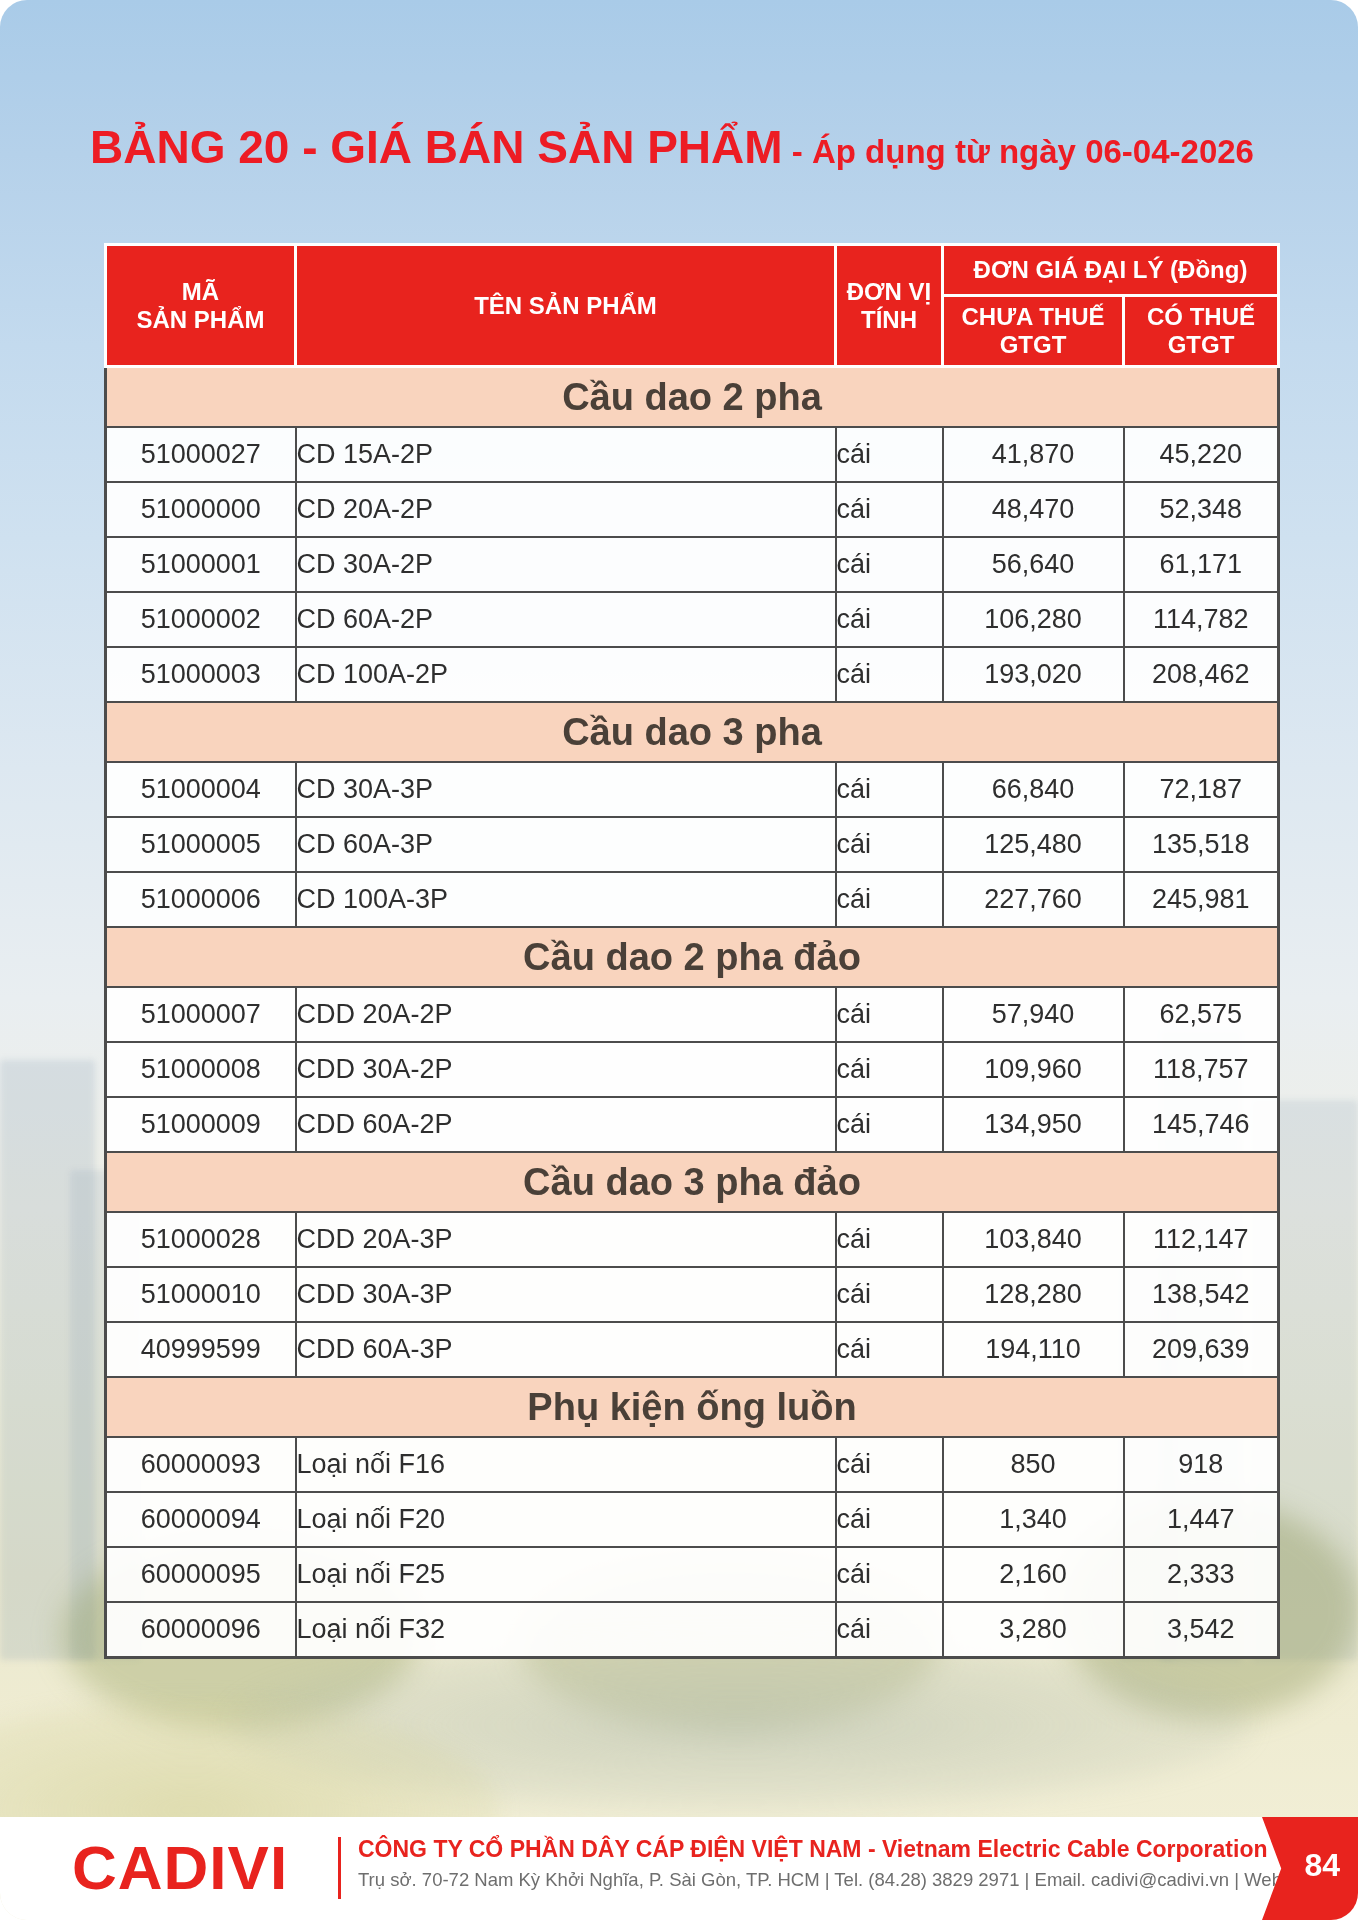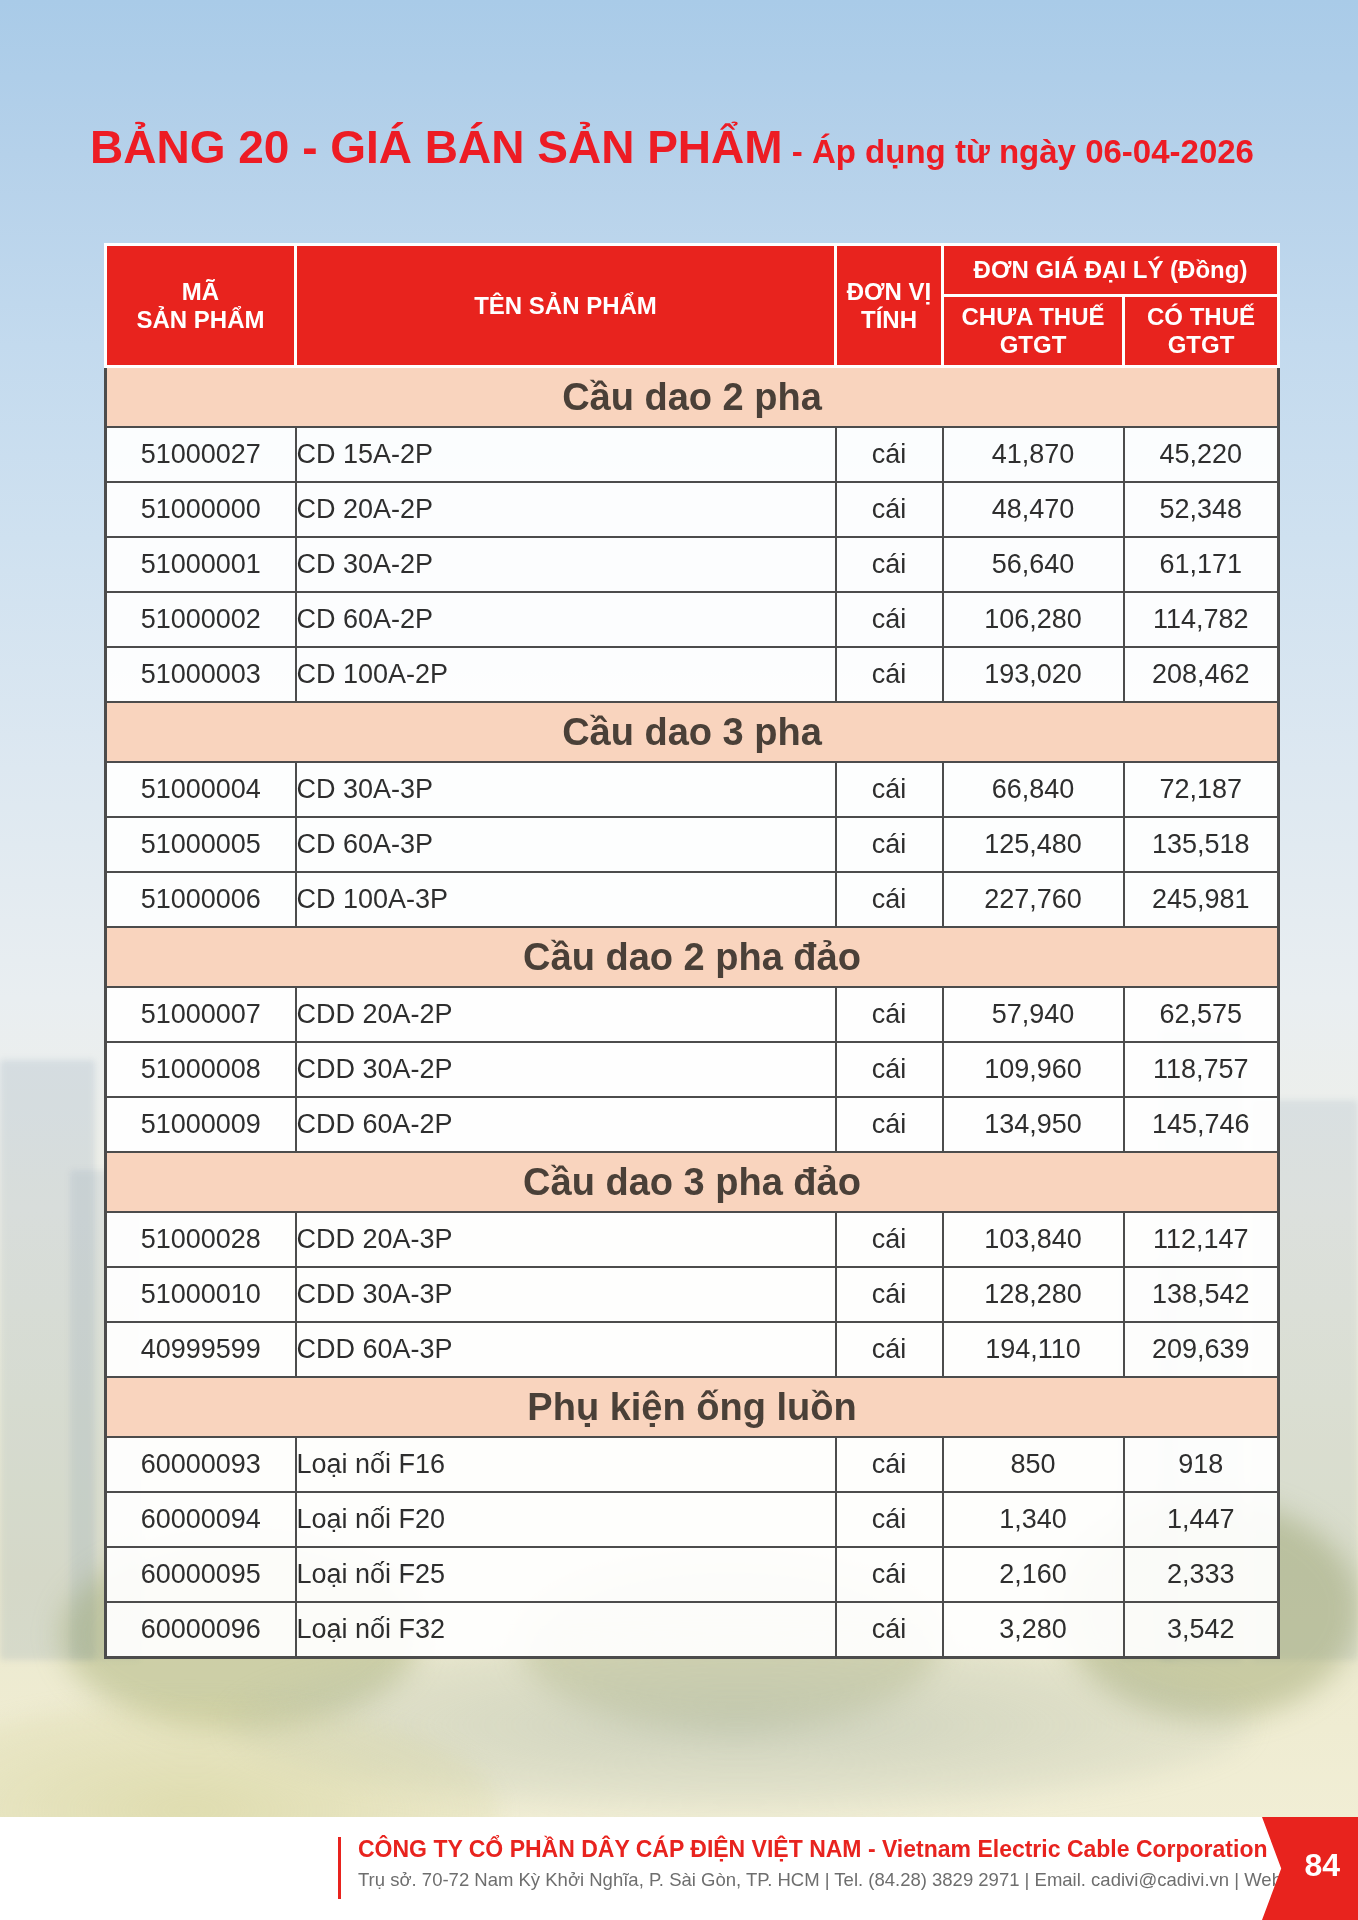--- a/index.html
+++ b/index.html
@@ -9,20 +9,21 @@
     --border:#4c4c4c;
   }
   html,body{margin:0;padding:0;}
   body{font-family:"Liberation Sans", sans-serif;}
   .page{
     position:relative;width:1358px;height:1920px;overflow:hidden;
     background:linear-gradient(180deg,
       #a9cbe8 0%, #b5d1ea 8%, #c3daee 18%, #cfe1f0 28%,
       #dde8f1 40%, #e9eef1 52%, #efefe6 63%, #ededd9 73%,
       #ebe9cf 82%, #efecd2 90%, #f3f0d8 100%);
+    border-radius:27px;
   }
   
   .bg-shape{position:absolute;pointer-events:none;}
   .bld{background:rgba(125,149,173,0.20);filter:blur(3px);border-radius:3px;}
   .tree{border-radius:50%;filter:blur(14px);}
   .pond{border-radius:50%;filter:blur(12px);background:radial-gradient(ellipse at center, rgba(178,188,172,0.55), rgba(178,188,172,0));}
   .grass{filter:blur(10px);background:radial-gradient(ellipse at center, rgba(208,206,145,0.55), rgba(208,206,145,0));border-radius:50%;}
   
   .title{position:absolute;left:90px;top:120px;white-space:nowrap;color:var(--title-red);}
   .title-main{font-size:46px;font-weight:bold;letter-spacing:0px;}
@@ -42,21 +43,21 @@
     border:2px solid var(--border);font-size:27px;color:#2e2e2e;
     background:rgba(255,255,255,0.93);vertical-align:middle;padding:0;
   }
   tr.section-row td{
     background:var(--peach);color:#4a4038;font-weight:bold;font-size:38px;
     text-align:center;height:58px;
   }
   tr.data-row td{height:53px;}
   td.c-code{text-align:center;}
   td.c-name{text-align:left;padding-left:22px;}
-  td.c-unit{text-align:center;}
+  td.c-unit{text-align:left;}
   td.c-ex,td.c-inc{text-align:center;padding-right:36px;}
   tbody td:first-child{border-left:3px solid var(--border);}
   tbody td:last-child{border-right:3px solid var(--border);}
   tbody tr:last-child td{border-bottom:3px solid var(--border);}
   
   .footer{
     position:absolute;left:0;top:1817px;width:1358px;height:103px;background:#ffffff;
   }
   .footer-logo{
     position:absolute;left:72px;top:14px;font-size:62px;font-weight:bold;
@@ -261,20 +262,21 @@
             <td class="c-name">Loại nối F32</td>
             <td class="c-unit">cái</td>
             <td class="c-ex">3,280</td>
             <td class="c-inc">3,542</td>
           </tr>
         </tbody>
     </table>
   </div>
 
   <div class="footer">
+    <div class="footer-logo">CADIVI</div>
     <div class="footer-divider"></div>
     <div class="footer-info">
       <div class="footer-company">CÔNG TY CỔ PHẦN DÂY CÁP ĐIỆN VIỆT NAM - Vietnam Electric Cable Corporation</div>
       <div class="footer-address">Trụ sở. 70-72 Nam Kỳ Khởi Nghĩa, P. Sài Gòn, TP. HCM | Tel. (84.28) 3829 2971 | Email. cadivi@cadivi.vn | Website. cadivi.vn</div>
     </div>
     <div class="page-box"></div>
     <div class="page-num">84</div>
   </div>
 
 </div>

